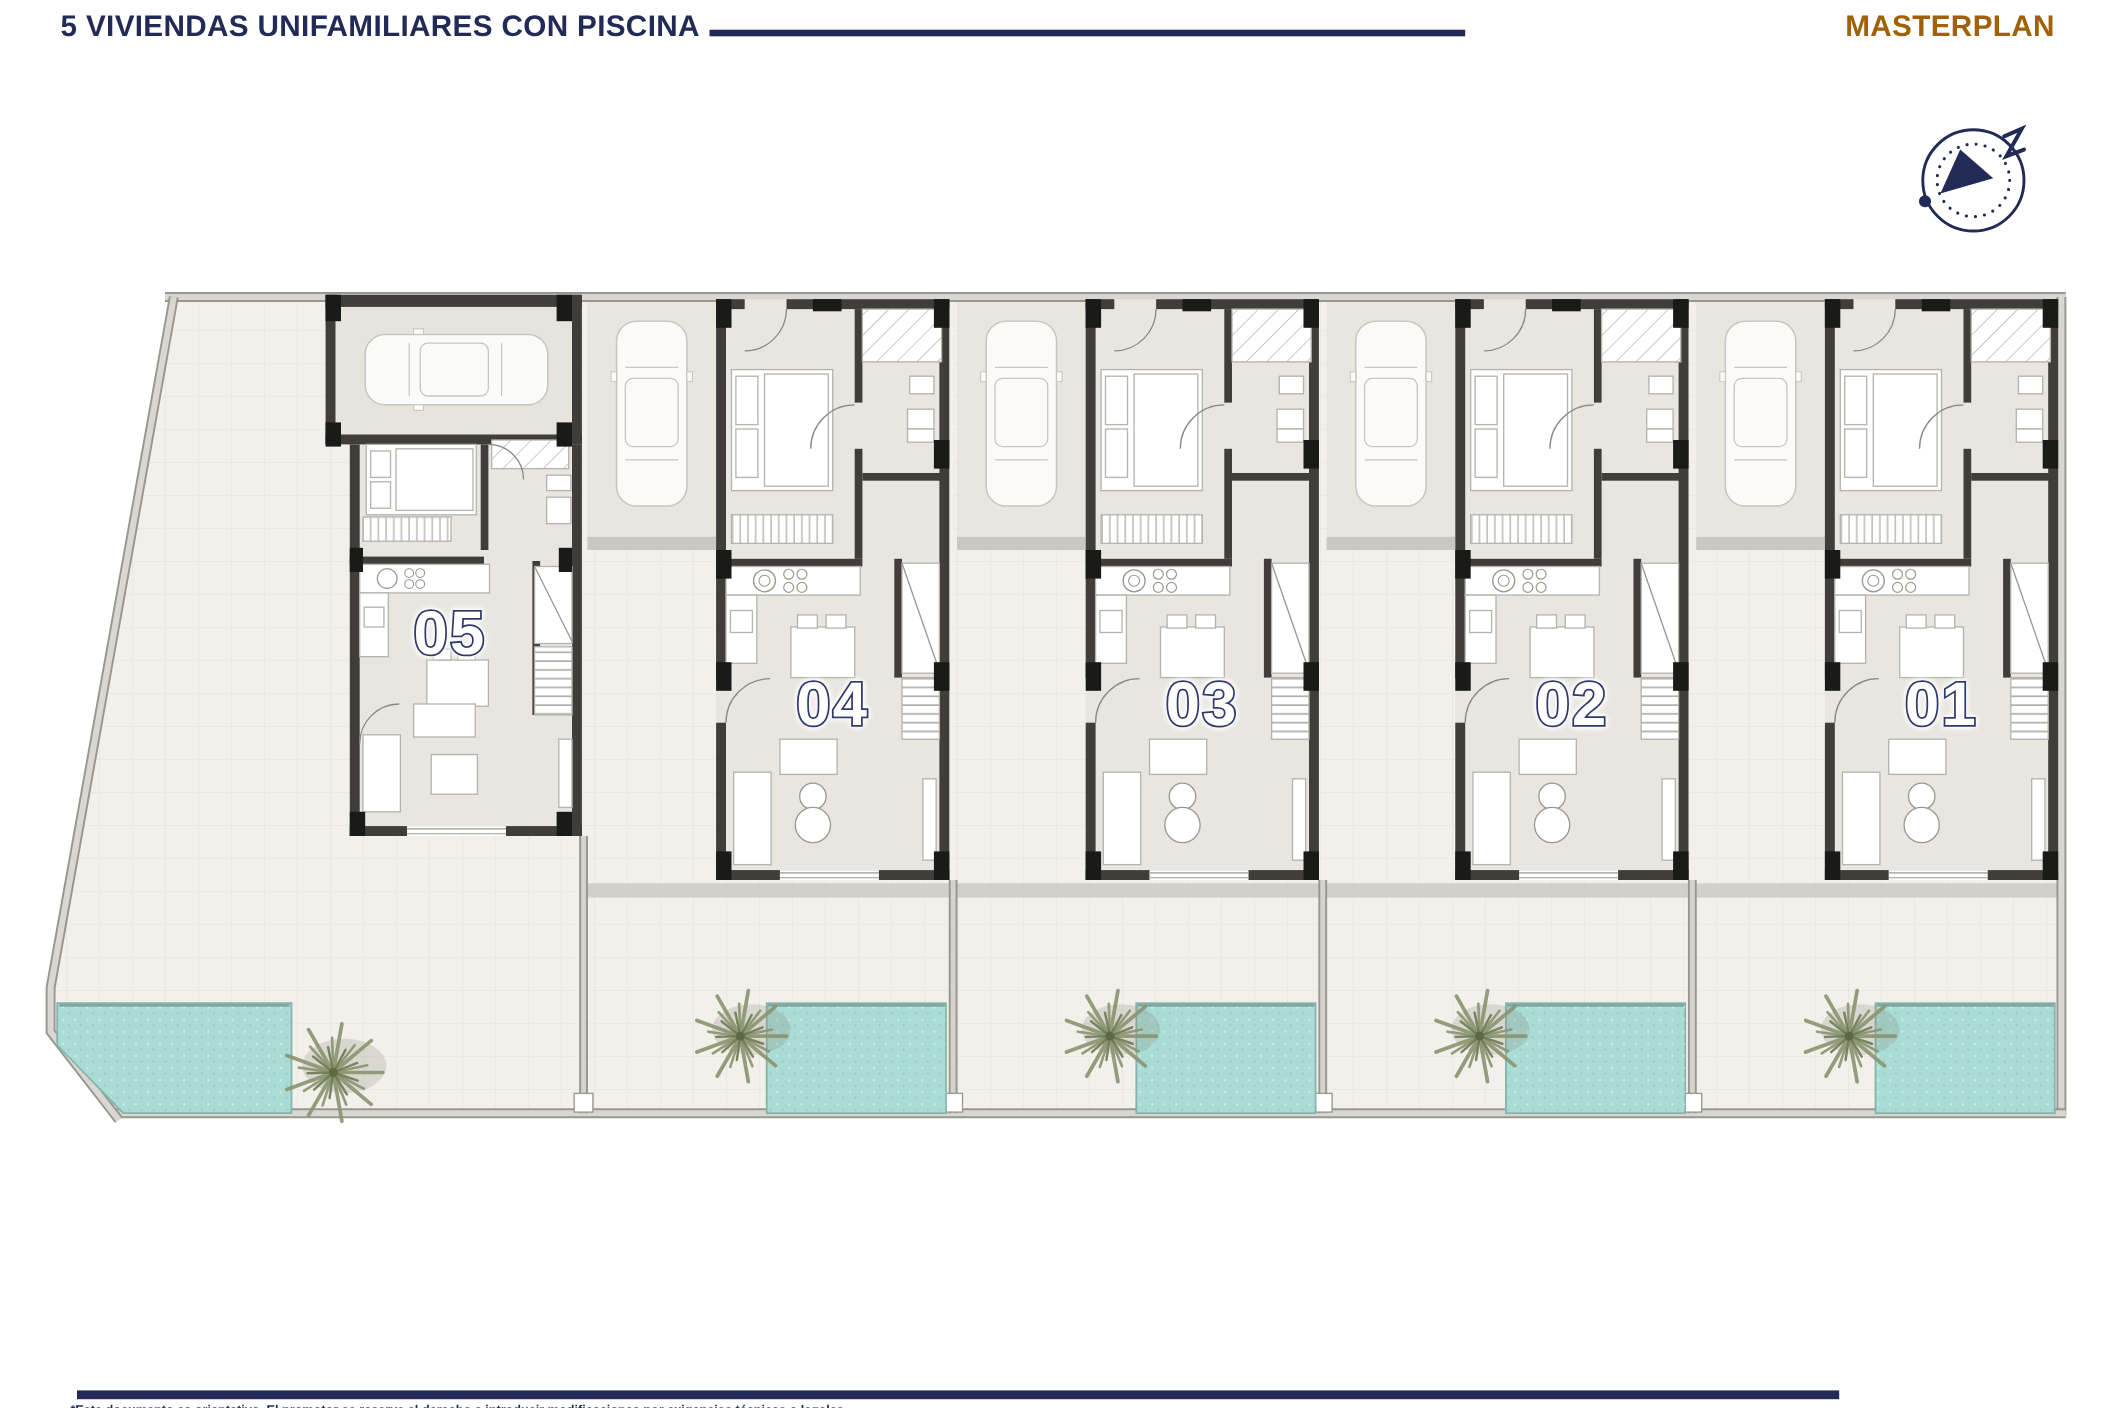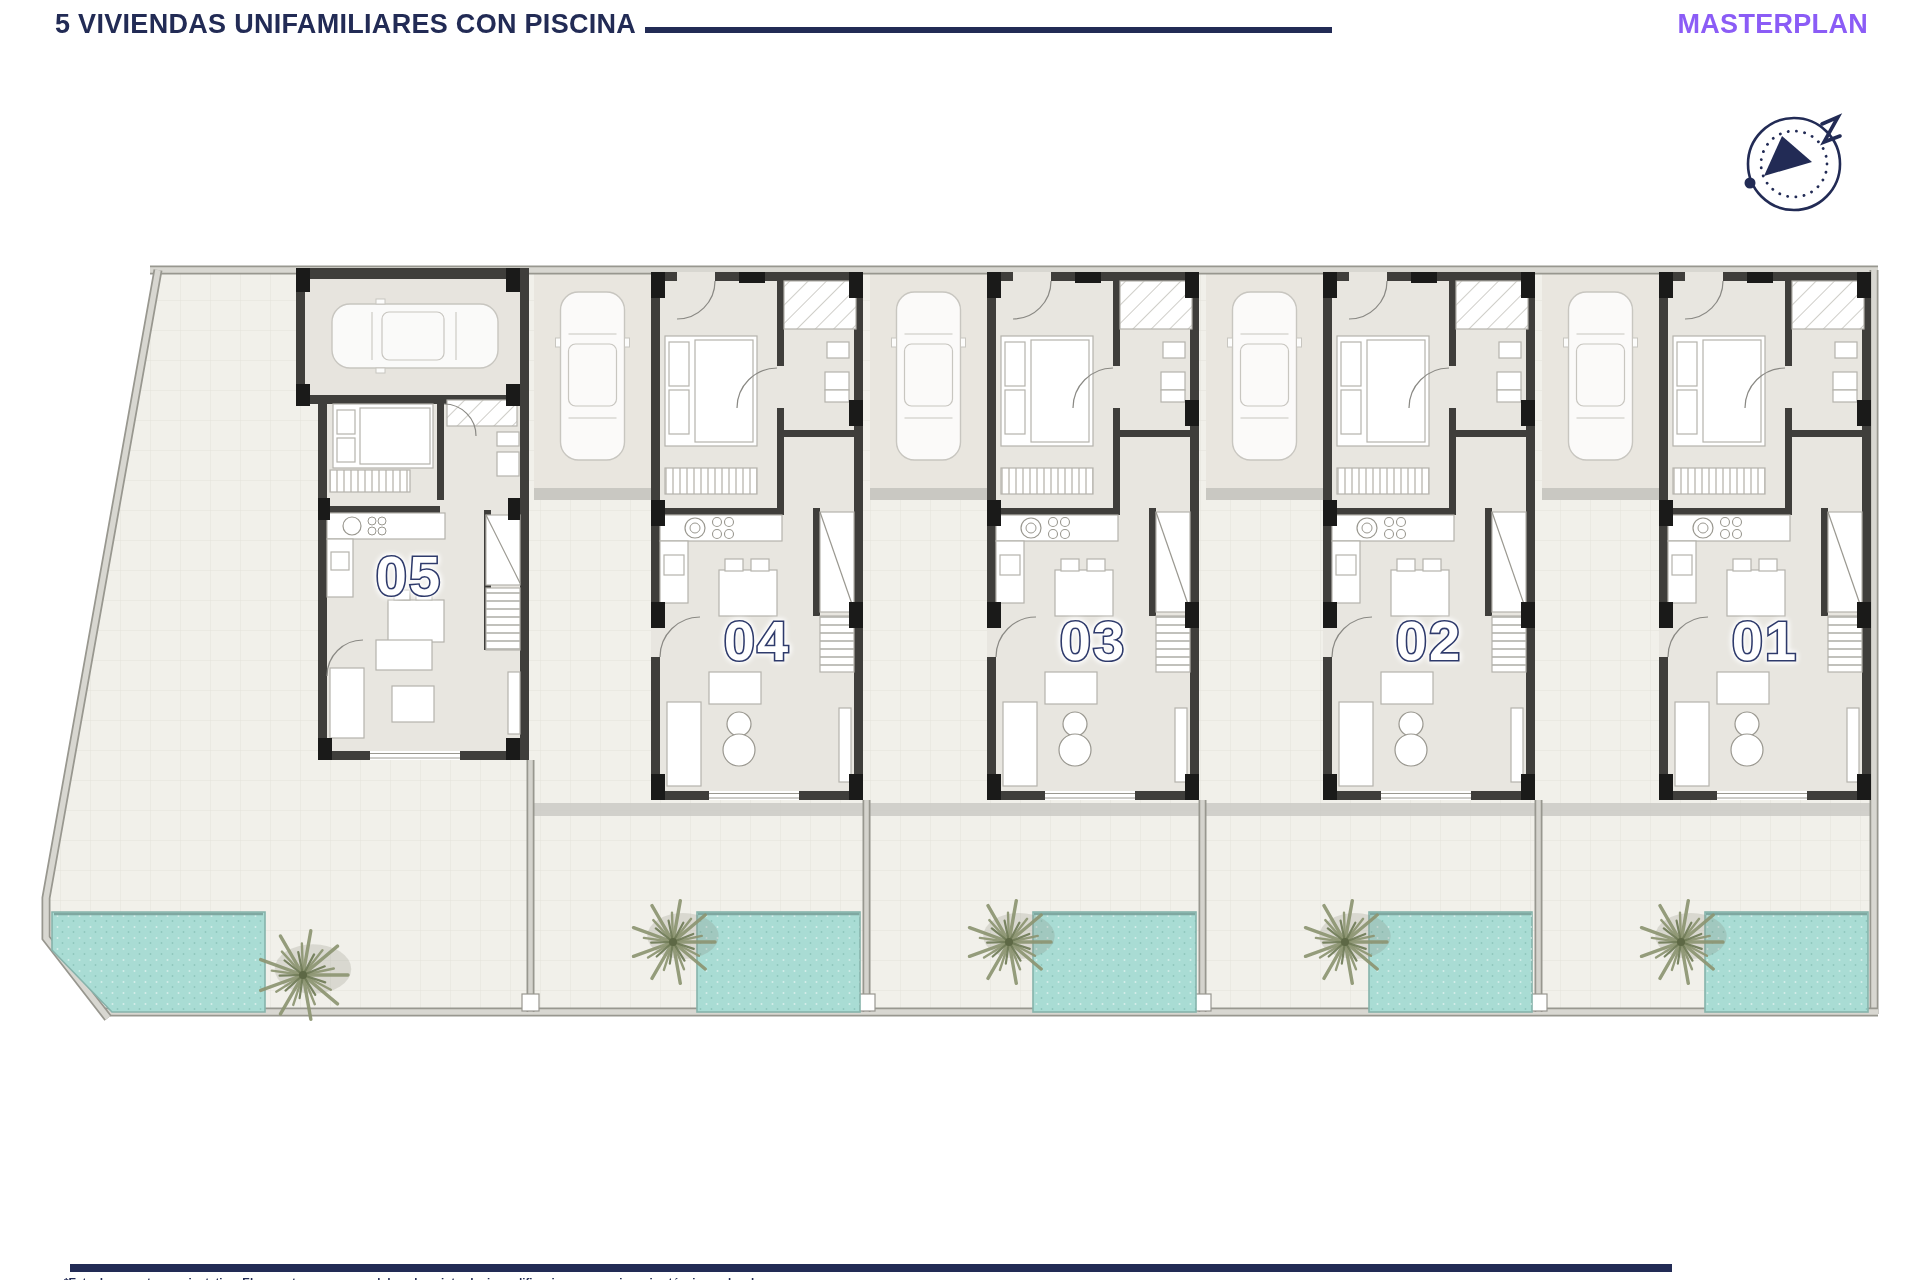--- a/index.html
+++ b/index.html
@@ -9,21 +9,21 @@
   }
   .hdr-title{
     position:absolute;left:55px;top:8px;
     font:800 27px/1.2 "Liberation Sans",sans-serif;
     color:#222b55;letter-spacing:.3px;white-space:nowrap;text-align:center;
   }
   .hdr-rule{position:absolute;left:645px;top:27px;width:687px;height:6px;background:#222b55;}
   .hdr-mp{
     position:absolute;top:8px;right:52px;
     font:800 27px/1.2 "Liberation Sans",sans-serif;
-    color:#8b5cf6;letter-spacing:.3px;white-space:nowrap;
+    color:#a16207;letter-spacing:.3px;white-space:nowrap;
   }
   .compass{position:absolute;left:1732px;top:98px;width:128px;height:128px;}
   #plan{position:absolute;left:0;top:0;}
   .unit-label{
     font:800 56px "Liberation Sans",sans-serif;
     fill:#ffffff;stroke:#2e3a6b;stroke-width:3.2px;paint-order:stroke;
     letter-spacing:2px;
     filter:drop-shadow(0 0 2.5px #fff) drop-shadow(0 0 2.5px #fff);
   }
   .foot-bar{position:absolute;left:70px;top:1264px;width:1602px;height:8px;background:#222b55;}

